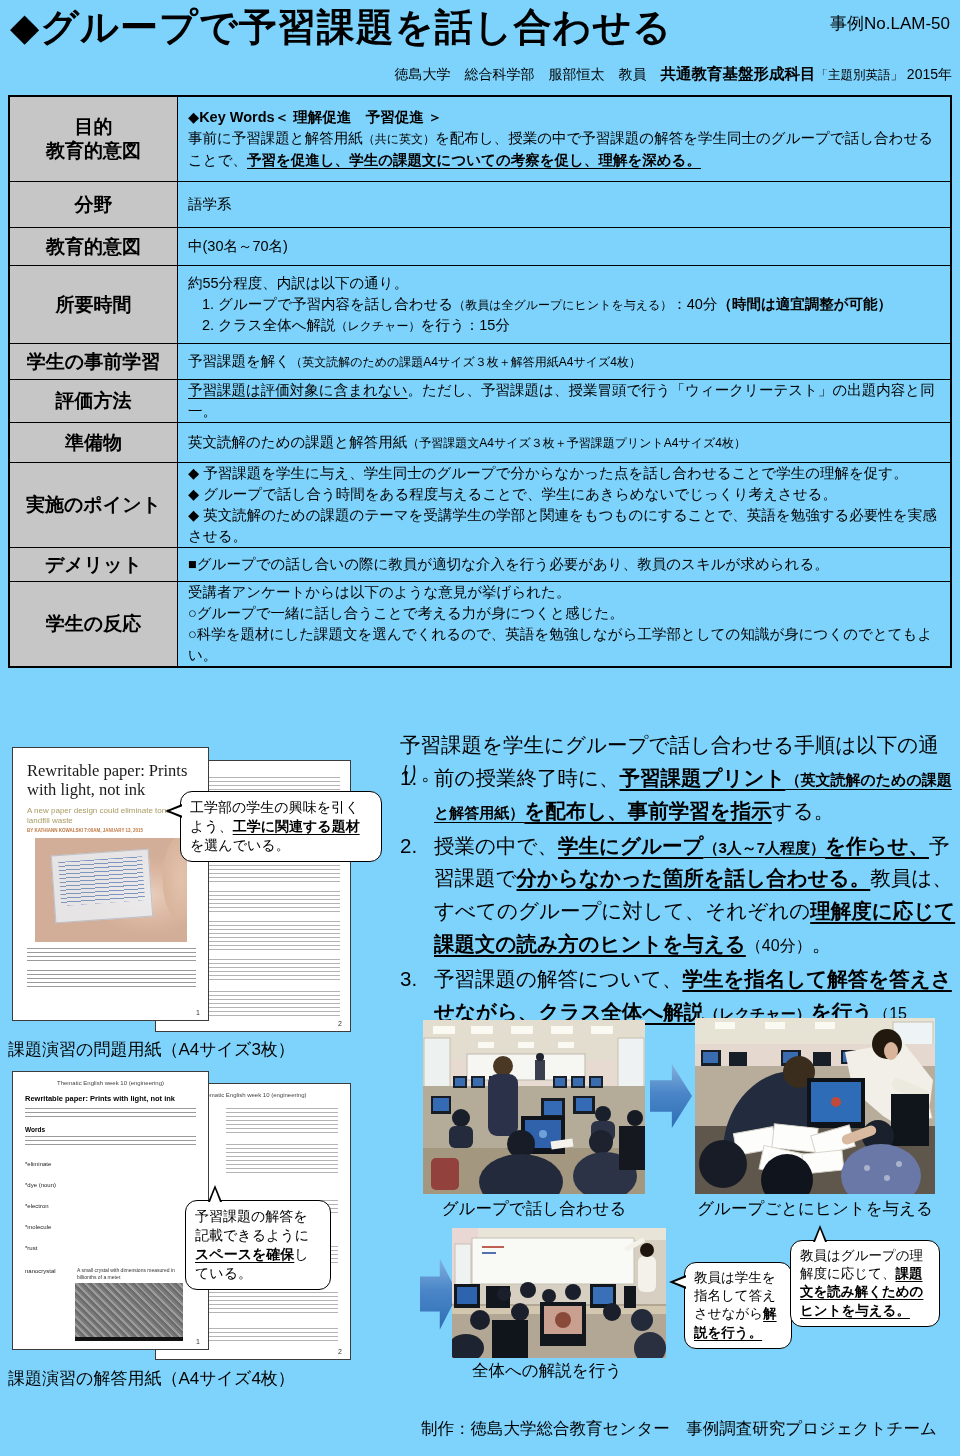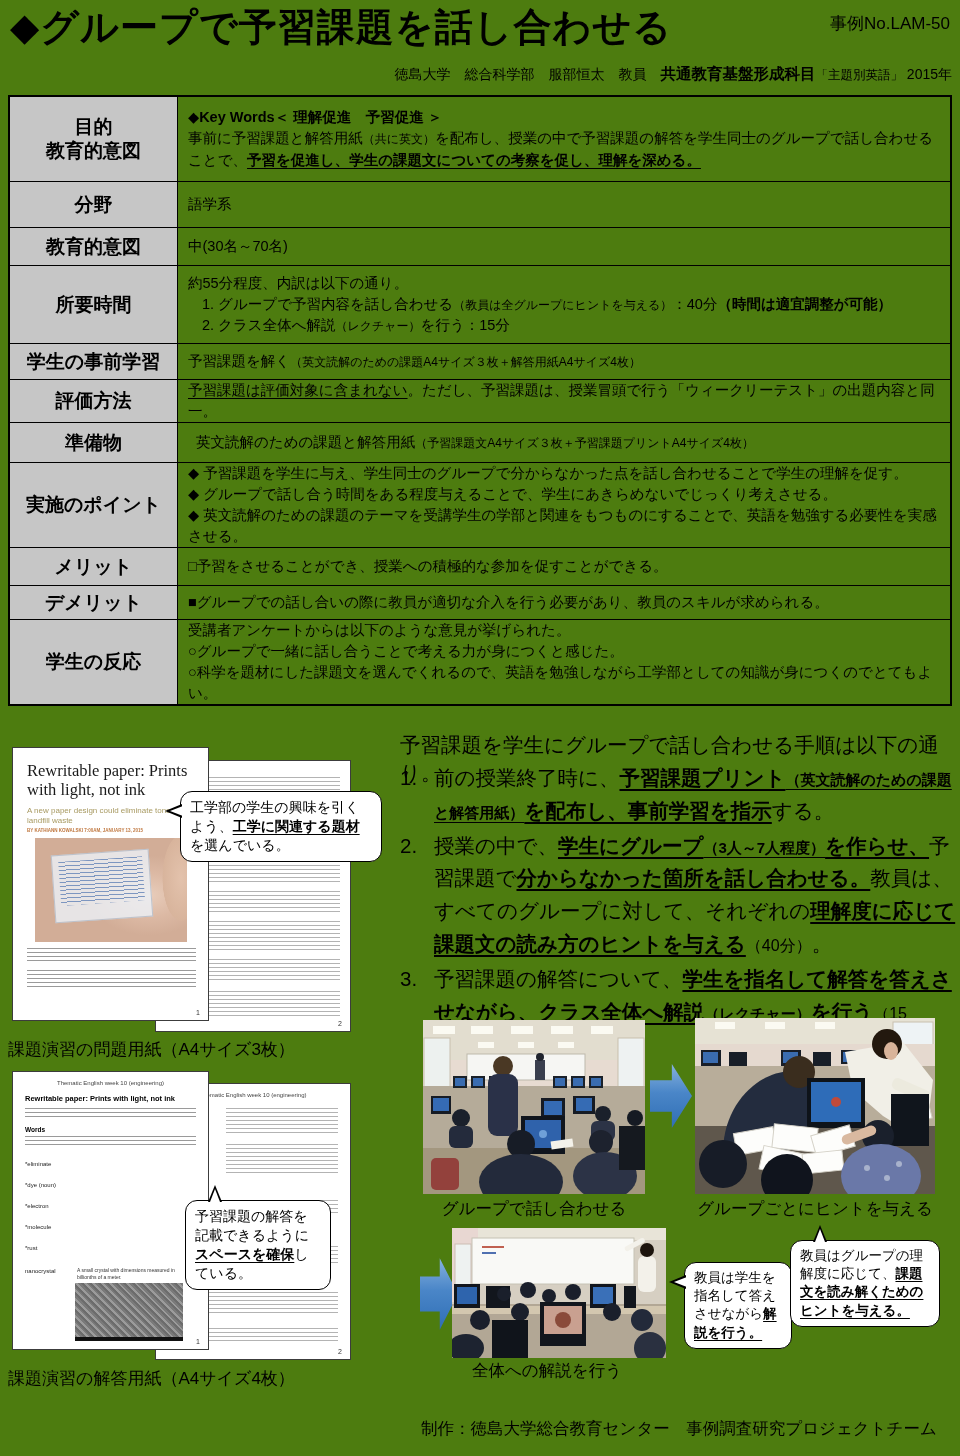--- a/index.html
+++ b/index.html
@@ -1,17 +1,17 @@
 <!DOCTYPE html>
 <html lang="ja"><head>
 <meta charset="utf-8">
 <style>
   html,body{margin:0;padding:0;background:#fff;}
   body{font-family:"Liberation Sans","DejaVu Sans",sans-serif;color:#000;}
-  #page{position:relative;width:960px;height:1456px;background:#4d7c0f;overflow:hidden;}
+  #page{position:relative;width:960px;height:1456px;background:#7dd3fc;overflow:hidden;}
 
   
   .doc-title{position:absolute;left:10px;top:2px;font-size:38px;font-weight:900;letter-spacing:1px;}
   .case-no{position:absolute;right:10px;top:12px;font-size:17px;}
   .affil{position:absolute;right:8px;top:64px;font-size:14px;white-space:nowrap;}
   .affil b{font-size:15.5px;}
   .affil .q{font-size:12.5px;}
 
   
   .maintable{position:absolute;left:8px;top:95px;width:944px;border:2px solid #000;box-sizing:border-box;}
@@ -133,42 +133,36 @@
         </div>
     </div>
 
     <div class="trow" style="min-height:32px;">
       <div class="tlabel">評価方法</div>
       <div class="tcontent">
           <div><span class="ul">予習課題は評価対象に含まれない</span><span>。ただし、予習課題は、授業冒頭で行う「ウィークリーテスト」の出題内容と同一。</span></div>
         </div>
     </div>
 
-    <div class="trow" style="min-height:40px;gap:8px;">
+    <div class="trow" style="min-height:40px;">
       <div class="tlabel">準備物</div>
       <div class="tcontent">
           <div><span>英文読解のための課題と解答用紙</span><span class="sm">（予習課題文A4サイズ３枚＋予習課題プリントA4サイズ4枚）</span></div>
         </div>
     </div>
 
     <div class="trow" style="min-height:76px;">
       <div class="tlabel">実施のポイント</div>
       <div class="tcontent">
         <div>◆ 予習課題を学生に与え、学生同士のグループで分からなかった点を話し合わせることで学生の理解を促す。</div>
         <div>◆ グループで話し合う時間をある程度与えることで、学生にあきらめないでじっくり考えさせる。</div>
         <div>◆ 英文読解のための課題のテーマを受講学生の学部と関連をもつものにすることで、英語を勉強する必要性を実感させる。</div>
       </div>
     </div>
 
-    <div class="trow" style="min-height:38px;">
-      <div class="tlabel">メリット</div>
-      <div class="tcontent">
-          <span>□予習をさせることができ、授業への積極的な参加を促すことができる。</span>
-        </div>
-    </div>
 
     <div class="trow" style="min-height:34px;">
       <div class="tlabel">デメリット</div>
       <div class="tcontent">
           <span>■グループでの話し合いの際に教員が適切な介入を行う必要があり、教員のスキルが求められる。</span>
         </div>
     </div>
 
     <div class="trow" style="min-height:84px;">
       <div class="tlabel">学生の反応</div>

